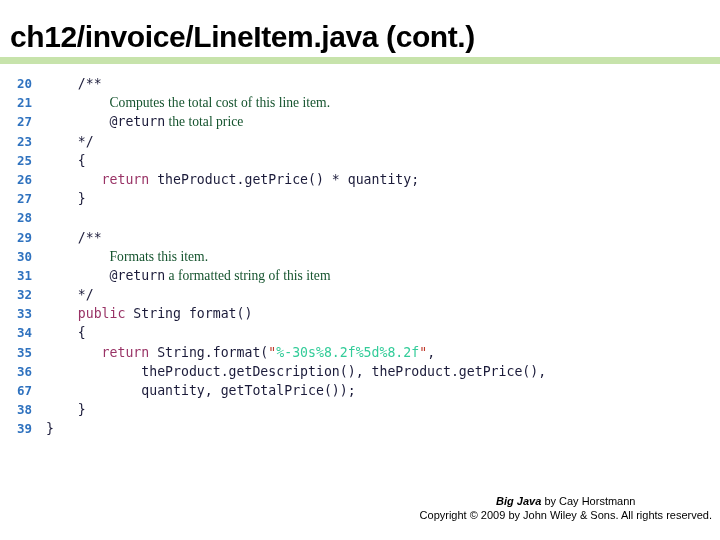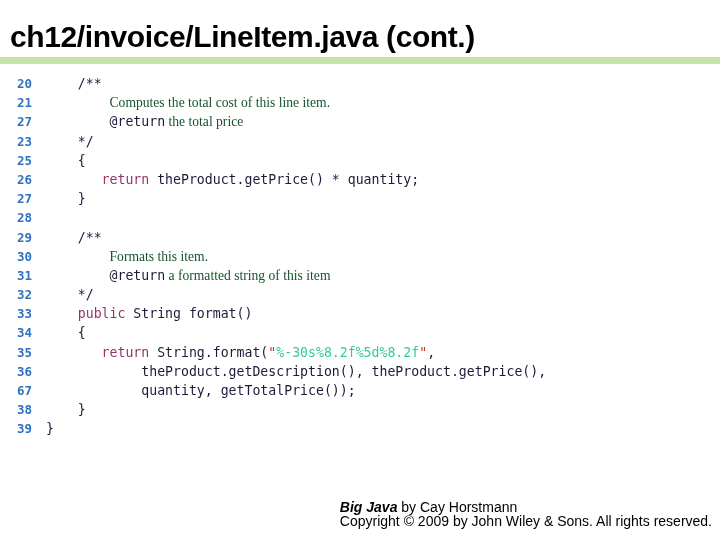--- a/index.html
+++ b/index.html
@@ -86,24 +86,24 @@
     font-family: "Liberation Serif", serif;
     font-size: 13.6px;
   }
   .str-quote { color: #c0392b; }
   .str-body  { color: #33cc99; }
 
   
   .footer {
     position: absolute;
     right: 8px;
-    bottom: 12px;
-    text-align: left;
+    bottom: 18px;
+    text-align: center;
     font-family: "Liberation Sans", sans-serif;
-    font-size: 14px;
+    font-size: 11px;
     color: #000000;
     line-height: 14px;
   }
   .footer-line { white-space: nowrap; }
   .book-title { font-style: italic; font-weight: bold; }
   .by-author  { font-weight: normal; }
 </style>
 </head>
 <body>
 

